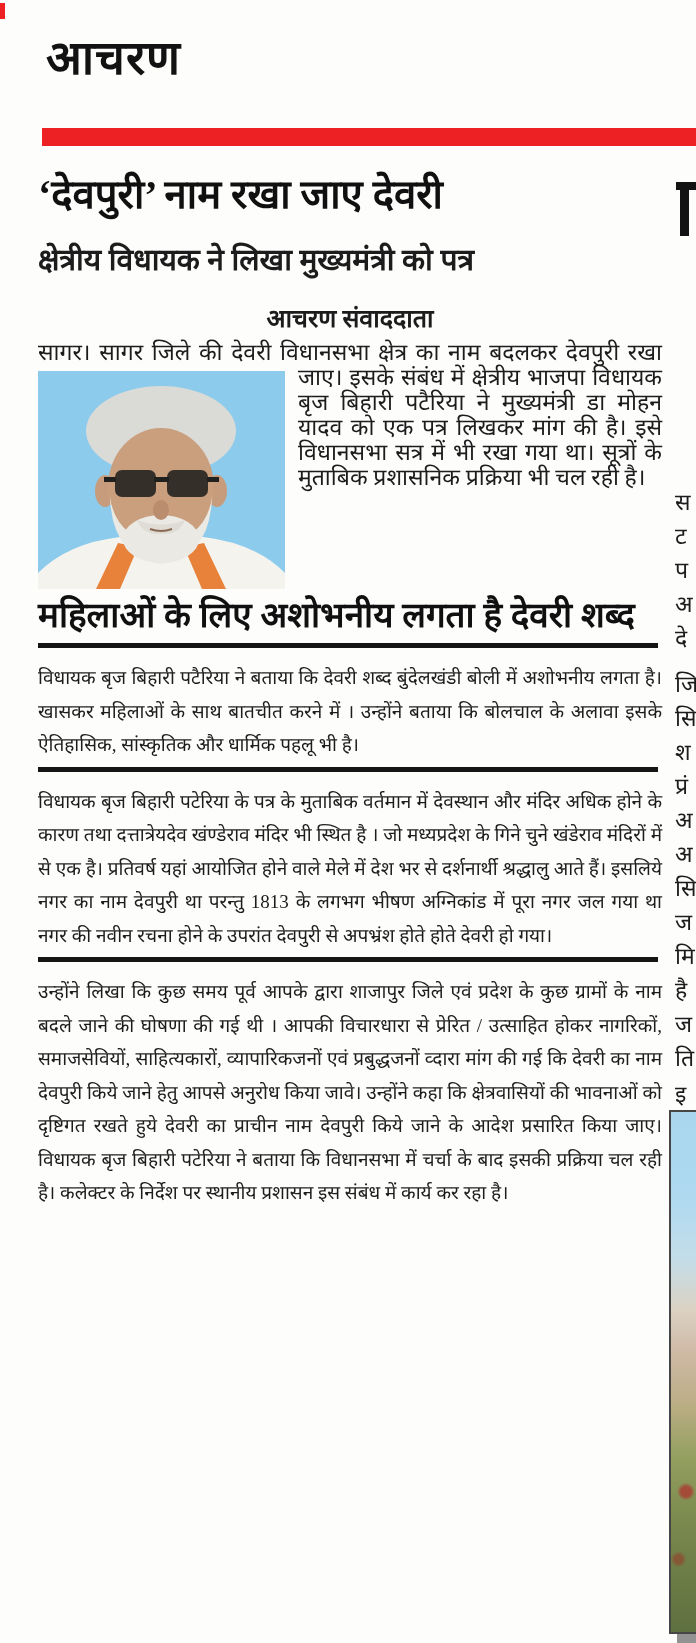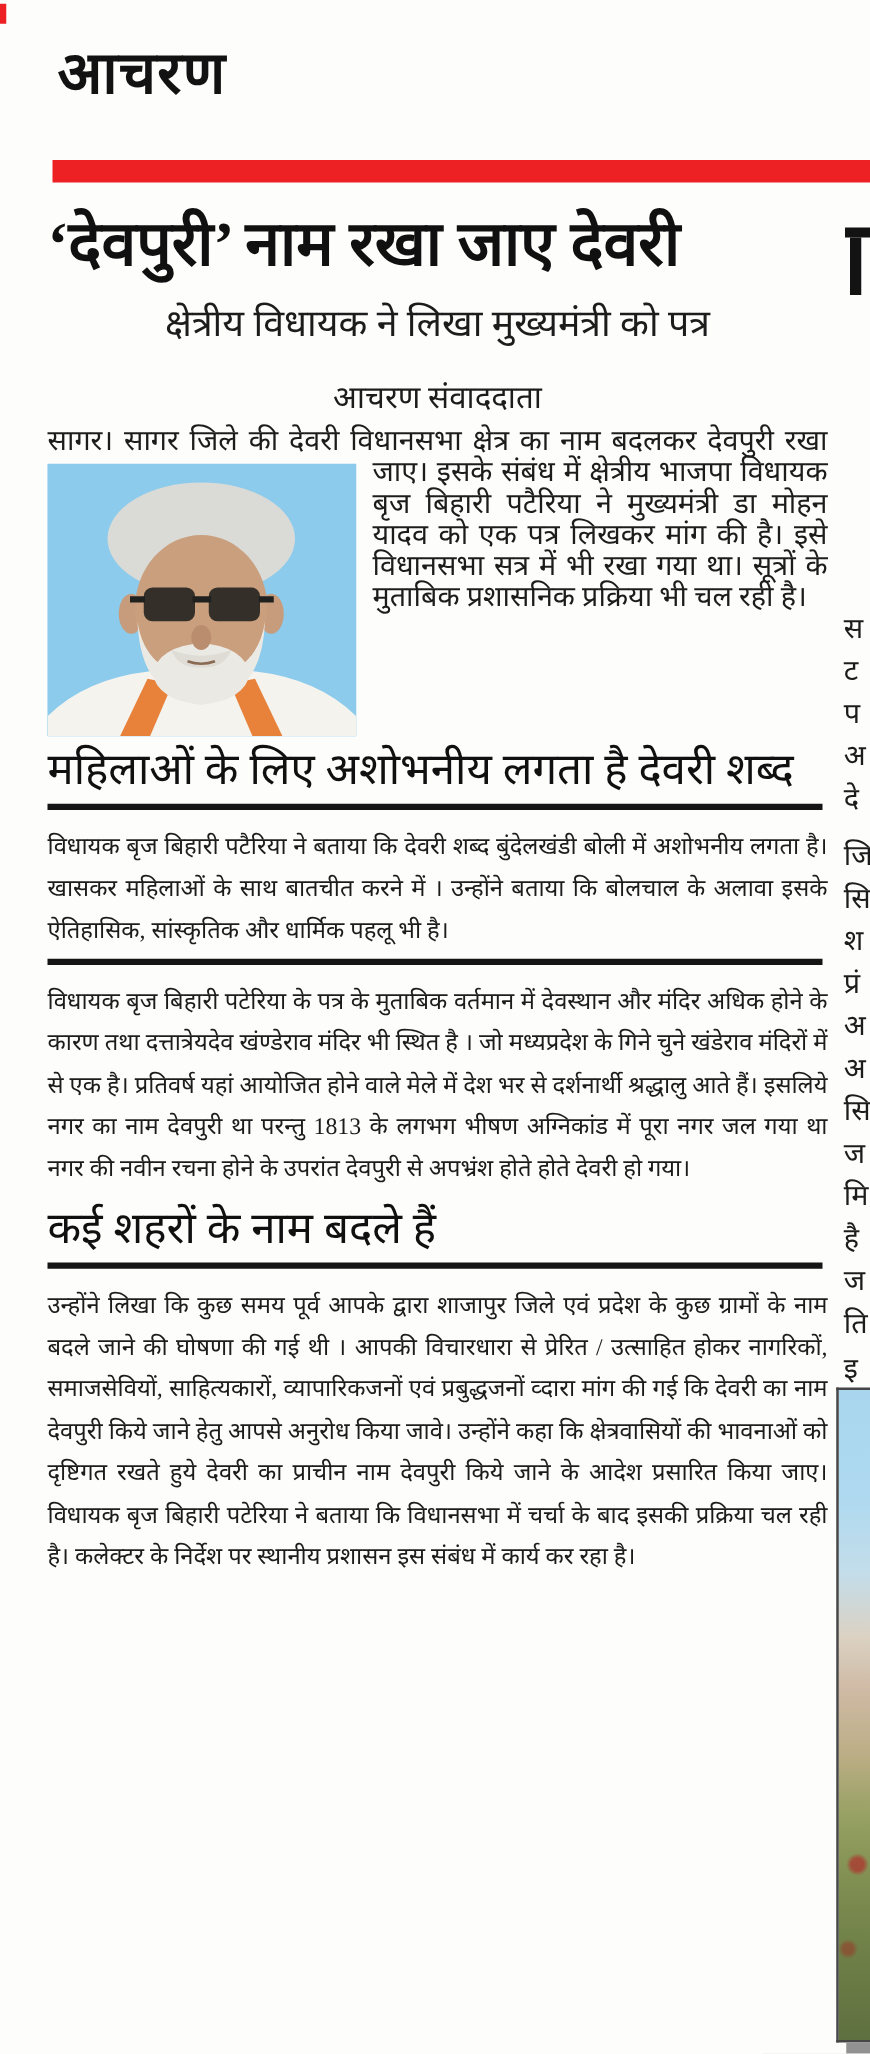--- a/index.html
+++ b/index.html
@@ -9,31 +9,31 @@
     font-family:"Liberation Serif","DejaVu Serif",serif;
     color:#1c1c1c;
     padding-left:28px;
   }
   .corner-red-mark{position:absolute;left:0;top:3px;width:5px;height:16px;background:#ed2024;}
   .masthead{position:absolute;left:46px;top:24px;font-size:47px;font-weight:bold;color:#121212;letter-spacing:1px;}
   .red-divider{position:absolute;left:42px;top:128px;width:654px;height:18px;background:#ed2024;}
 
   .article{position:absolute;left:38px;top:158px;width:624px;}
   .headline{margin:0;font-weight:bold;color:#101010;}
-  .headline span{display:block;font-size:50px;line-height:74px;}
-  .subheadline{text-align:center;font-size:30px;font-weight:normal;margin-top:8px;line-height:40px;}
-  .byline{text-align:center;font-size:25px;font-weight:normal;margin-top:24px;line-height:30px;}
+  .headline span{display:block;font-size:40px;line-height:74px;}
+  .subheadline{font-size:30px;font-weight:bold;margin-top:8px;line-height:40px;}
+  .byline{text-align:center;font-size:25px;font-weight:bold;margin-top:24px;line-height:30px;}
 
   .lead{font-size:23px;line-height:25px;text-align:justify;margin-top:6px;}
   .photo-float{
     float:left;width:247px;height:218px;margin:6px 13px 4px 0;
     background:#8ccbec;overflow:hidden;
   }
 
-  .section-heading{font-size:35px;line-height:45px;font-weight:normal;margin:8px 0 0 0;clear:both;color:#101010;}
+  .section-heading{font-size:35px;line-height:45px;font-weight:bold;margin:8px 0 0 0;clear:both;color:#101010;}
   .section-rule{height:5px;background:#151515;margin-top:5px;width:620px;}
   .body-par{font-size:19px;line-height:33.5px;text-align:justify;margin:13px 0 0 0;}
 
   
   .adjacent-column{position:absolute;left:675px;top:486px;width:21px;font-size:23px;color:#1c1c1c;}
   .adjacent-column .sliver{display:block;line-height:34px;height:34px;}
   .sliver-group-2{margin-top:12px;}
   .sliver-group-3{margin-top:2px;}
 
   .headline-fragment{position:absolute;left:676px;top:182px;width:20px;height:56px;}
@@ -112,21 +112,20 @@
       <span>देवपुरी रखा जाए। इसके संबंध में क्षेत्रीय भाजपा विधायक बृज बिहारी पटैरिया ने मुख्यमंत्री डा मोहन यादव को एक पत्र लिखकर मांग की है। इसे विधानसभा सत्र में भी रखा गया था। सूत्रों के मुताबिक प्रशासनिक प्रक्रिया भी चल रही है।</span>
     </p>
 
     <h2 class="section-heading">महिलाओं के लिए अशोभनीय लगता है देवरी शब्द</h2>
     <div class="section-rule"></div>
     <p class="body-par">विधायक बृज बिहारी पटैरिया ने बताया कि देवरी शब्द बुंदेलखंडी बोली में अशोभनीय लगता है। खासकर महिलाओं के साथ बातचीत करने में । उन्होंने बताया कि बोलचाल के अलावा इसके ऐतिहासिक, सांस्कृतिक और धार्मिक पहलू भी है।</p>
 
     <div class="section-rule"></div>
     <p class="body-par">विधायक बृज बिहारी पटेरिया के पत्र के मुताबिक वर्तमान  में देवस्थान और मंदिर अधिक होने के कारण तथा दत्तात्रेयदेव खंण्डेराव मंदिर भी स्थित है । जो मध्यप्रदेश के गिने चुने खंडेराव मंदिरों में से एक है। प्रतिवर्ष यहां आयोजित होने वाले मेले में देश भर से दर्शनार्थी श्रद्धालु आते हैं। इसलिये नगर का नाम देवपुरी था परन्तु 1813 के लगभग भीषण अग्निकांड में पूरा नगर जल गया था नगर की नवीन रचना होने के उपरांत देवपुरी से अपभ्रंश होते होते देवरी हो गया।</p>
 
-    <h2 class="section-heading">कई शहरों के नाम बदले हैं</h2>
     <div class="section-rule"></div>
     <p class="body-par">उन्होंने लिखा कि कुछ समय पूर्व आपके द्वारा शाजापुर जिले एवं प्रदेश के कुछ ग्रामों के नाम बदले जाने की घोषणा की गई थी । आपकी विचारधारा से प्रेरित / उत्साहित होकर नागरिकों, समाजसेवियों, साहित्यकारों, व्यापारिकजनों एवं प्रबुद्धजनों व्दारा मांग की गई कि देवरी का नाम देवपुरी किये जाने हेतु आपसे अनुरोध किया जावे। उन्होंने कहा कि  क्षेत्रवासियों की भावनाओं को दृष्टिगत रखते हुये देवरी का प्राचीन नाम देवपुरी किये जाने के आदेश प्रसारित किया जाए। विधायक बृज बिहारी पटेरिया ने बताया कि विधानसभा में चर्चा के बाद इसकी प्रक्रिया चल रही है। कलेक्टर के निर्देश पर स्थानीय प्रशासन इस संबंध में कार्य कर रहा है।</p>
 
   </div>
 
   <div class="headline-fragment">
     <div class="bar-top"></div>
     <div class="bar-stem"></div>
   </div>
 

